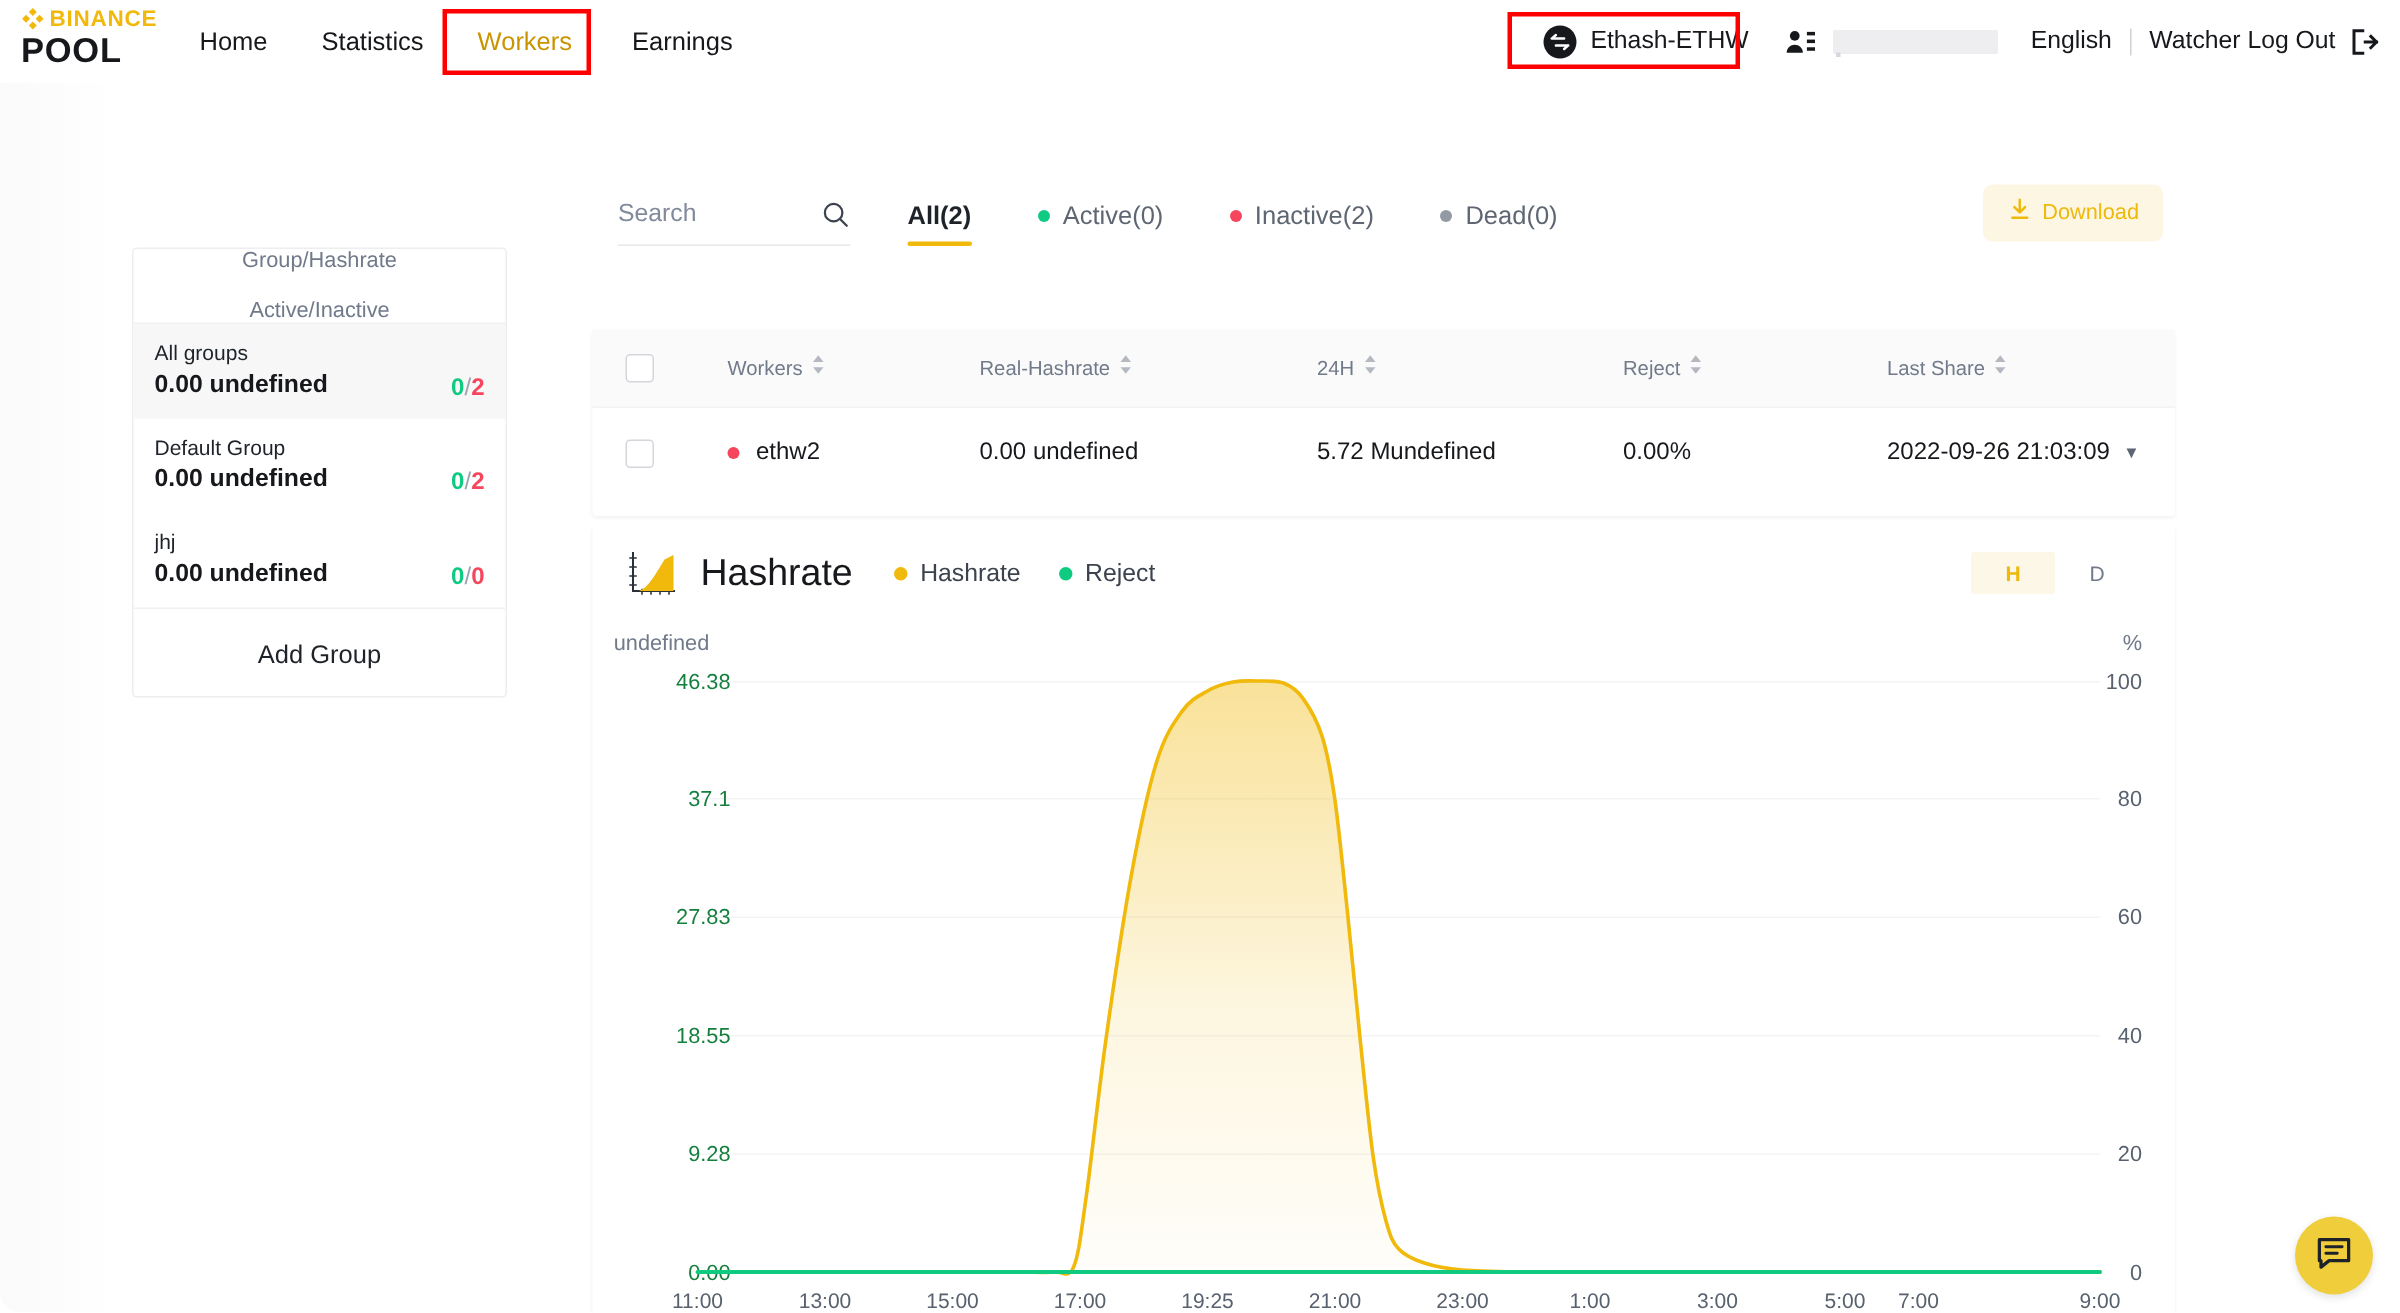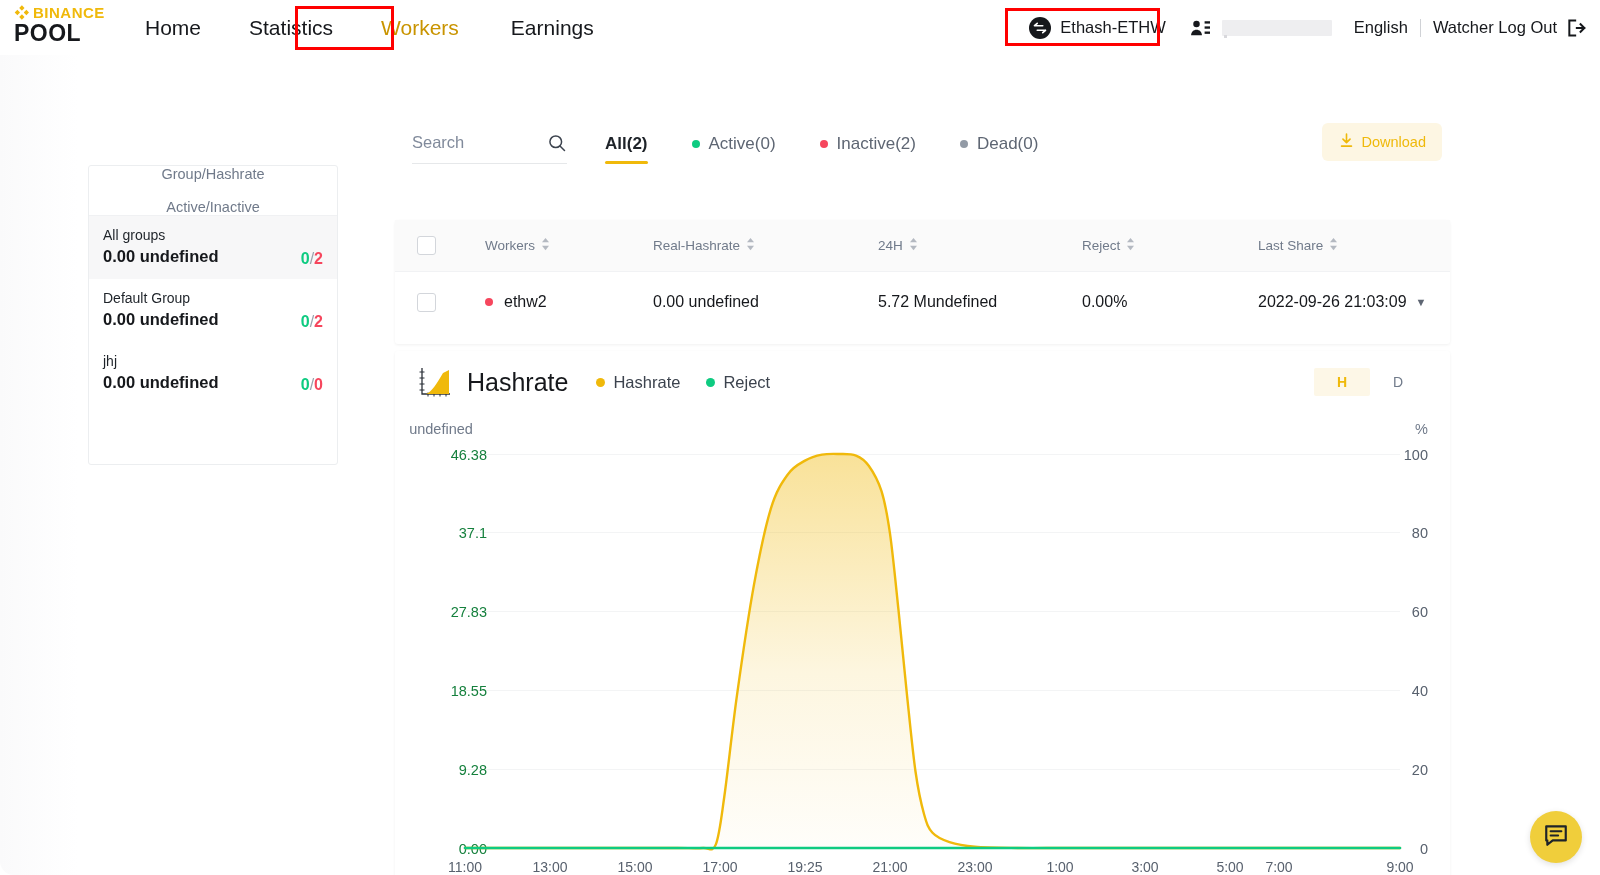--- a/index.html
+++ b/index.html
@@ -32,22 +32,22 @@
     font-size: 15px; font-weight: bold; letter-spacing: .5px;
     color: #F0B90B; line-height: 1;
   }
   .logo-pool {
     font-size: 23px; font-weight: bold; letter-spacing: .5px;
     color: #16181c; line-height: 1; margin-top: 2px;
   }
 
   .nav-items { position: absolute; left: 133px; top: 0; height: 55px; display: flex; align-items: center; }
   .nav-item {
-    font-size: 21px; color: #16181c; padding: 0 0; margin-right: 36px;
-    cursor: pointer; white-space: nowrap; margin-left: 12px;
+    font-size: 17px; color: #16181c; padding: 0 0; margin-right: 36px;
+    cursor: pointer; white-space: nowrap;
   }
   .nav-item.active { color: #C99400; font-weight: 500; }
   .nav-highlight {
     position: absolute; left: 295px; top: 6px; width: 99px; height: 44px;
     border: 3px solid #FF0000; box-sizing: border-box; pointer-events: none;
   }
 
   .nav-right {
     position: absolute; right: 14px; top: 0; height: 55px;
     display: flex; align-items: center; gap: 0px;
@@ -336,20 +336,21 @@
       </div>
 
       <div class="group-row">
         <div class="group-name">jhj</div>
         <div class="group-hash">0.00 undefined</div>
         <div class="group-counts">
           <span class="cnt-active">0</span><span class="cnt-sep">/</span><span class="cnt-inactive">0</span>
         </div>
       </div>
 
+      <div class="add-group">Add Group</div>
     </div>
 
     <div class="table-card">
       <div class="t-head">
         <div class="cell c-check">
           <span class="checkbox"></span>
         </div>
         <div class="cell c-worker">
           <span class="th-label">Workers</span>
           <span>

